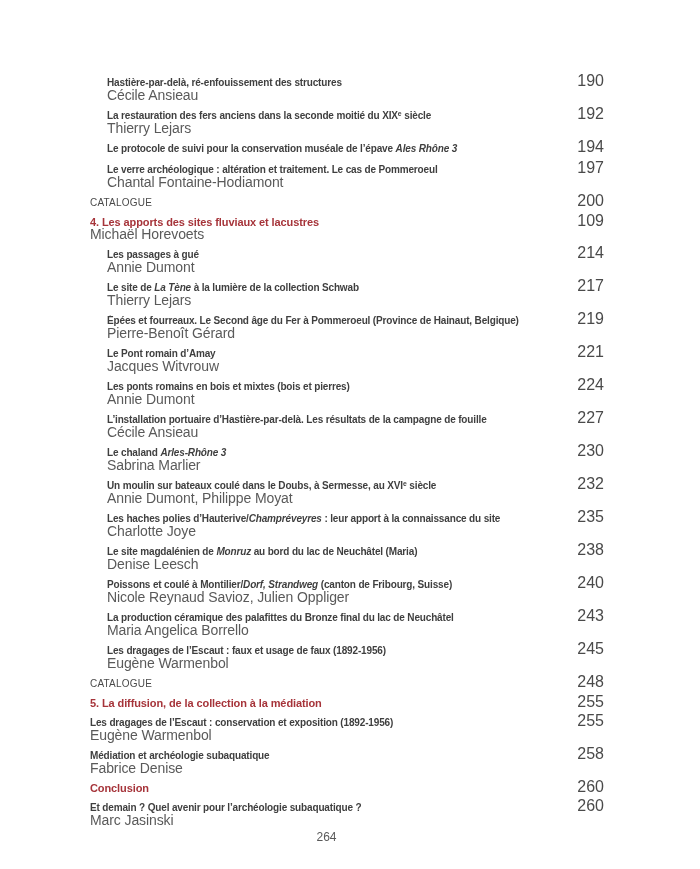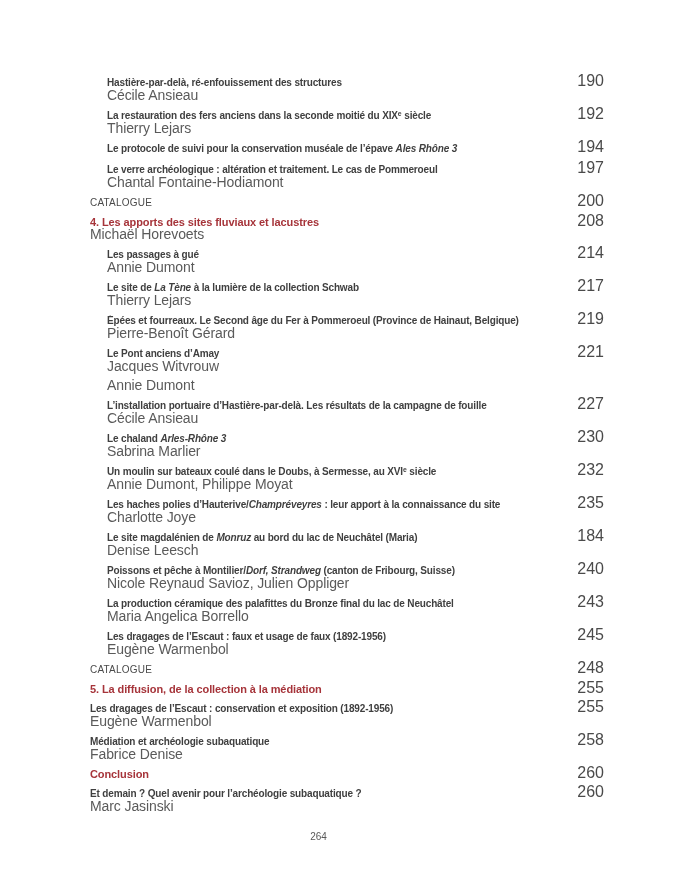--- a/index.html
+++ b/index.html
@@ -39,21 +39,21 @@
     color: var(--page-num-color, #4a4a4a);
   }
   .author {
     font-weight:400; font-size:14px; line-height:12px; letter-spacing:-0.1px;
     color: var(--author-color, #5a5a5a); white-space:nowrap;
   }
   .i { font-style:italic; }
   .sup { font-size:6.8px; vertical-align:3.2px; letter-spacing:0; }
   .footer {
     position:absolute; left:0; top:831px; width:637px; text-align:center;
-    font-size:10px; line-height:12px; color: var(--footer-color, #595959);
+    font-size:12px; line-height:12px; color: var(--footer-color, #595959); padding-left: 8px;
   }
 </style>
 </head>
 <body>
 
 <div class="page">
   <div class="toc" id="toc-root">
       <div class="row row-entry indent has-author">
         <div class="line">
           <span class="title entry-title"><span>Hastière-par-delà, ré-enfouissement des structures</span></span>
@@ -83,21 +83,21 @@
       </div>
       <div class="row row-catalogue">
         <div class="line">
           <span class="title catalogue-label"><span>CATALOGUE</span></span>
           <span class="pagenum">200</span>
         </div>
       </div>
       <div class="row row-section has-author">
         <div class="line">
           <span class="title section-title"><span>4. Les apports des sites fluviaux et lacustres</span></span>
-          <span class="pagenum">208</span>
+          <span class="pagenum">109</span>
         </div>
         <div class="author">Michaël Horevoets</div>
       </div>
       <div class="row row-entry indent has-author">
         <div class="line">
           <span class="title entry-title"><span>Les passages à gué</span></span>
           <span class="pagenum">214</span>
         </div>
         <div class="author">Annie Dumont</div>
       </div>
@@ -110,26 +110,30 @@
       </div>
       <div class="row row-entry indent has-author">
         <div class="line">
           <span class="title entry-title"><span>Épées et fourreaux. Le Second âge du Fer à Pommeroeul (Province de Hainaut, Belgique)</span></span>
           <span class="pagenum">219</span>
         </div>
         <div class="author">Pierre-Benoît Gérard</div>
       </div>
       <div class="row row-entry indent has-author">
         <div class="line">
-          <span class="title entry-title"><span>Le Pont anciens d’Amay</span></span>
+          <span class="title entry-title"><span>Le Pont romain d’Amay</span></span>
           <span class="pagenum">221</span>
         </div>
         <div class="author">Jacques Witvrouw</div>
       </div>
       <div class="row row-entry indent has-author">
+        <div class="line">
+          <span class="title entry-title"><span>Les ponts romains en bois et mixtes (bois et pierres)</span></span>
+          <span class="pagenum">224</span>
+        </div>
         <div class="author">Annie Dumont</div>
       </div>
       <div class="row row-entry indent has-author">
         <div class="line">
           <span class="title entry-title"><span>L’installation portuaire d’Hastière-par-delà. Les résultats de la campagne de fouille</span></span>
           <span class="pagenum">227</span>
         </div>
         <div class="author">Cécile Ansieau</div>
       </div>
       <div class="row row-entry indent has-author">
@@ -149,27 +153,27 @@
       <div class="row row-entry indent has-author">
         <div class="line">
           <span class="title entry-title"><span>Les haches polies d’Hauterive/</span><span class="i">Champréveyres</span><span> : leur apport à la connaissance du site</span></span>
           <span class="pagenum">235</span>
         </div>
         <div class="author">Charlotte Joye</div>
       </div>
       <div class="row row-entry indent has-author">
         <div class="line">
           <span class="title entry-title"><span>Le site magdalénien de </span><span class="i">Monruz</span><span> au bord du lac de Neuchâtel (Maria)</span></span>
-          <span class="pagenum">184</span>
+          <span class="pagenum">238</span>
         </div>
         <div class="author">Denise Leesch</div>
       </div>
       <div class="row row-entry indent has-author">
         <div class="line">
-          <span class="title entry-title"><span>Poissons et pêche à Montilier/</span><span class="i">Dorf, Strandweg</span><span> (canton de Fribourg, Suisse)</span></span>
+          <span class="title entry-title"><span>Poissons et coulé à Montilier/</span><span class="i">Dorf, Strandweg</span><span> (canton de Fribourg, Suisse)</span></span>
           <span class="pagenum">240</span>
         </div>
         <div class="author">Nicole Reynaud Savioz, Julien Oppliger</div>
       </div>
       <div class="row row-entry indent has-author">
         <div class="line">
           <span class="title entry-title"><span>La production céramique des palafittes du Bronze final du lac de Neuchâtel</span></span>
           <span class="pagenum">243</span>
         </div>
         <div class="author">Maria Angelica Borrello</div>

